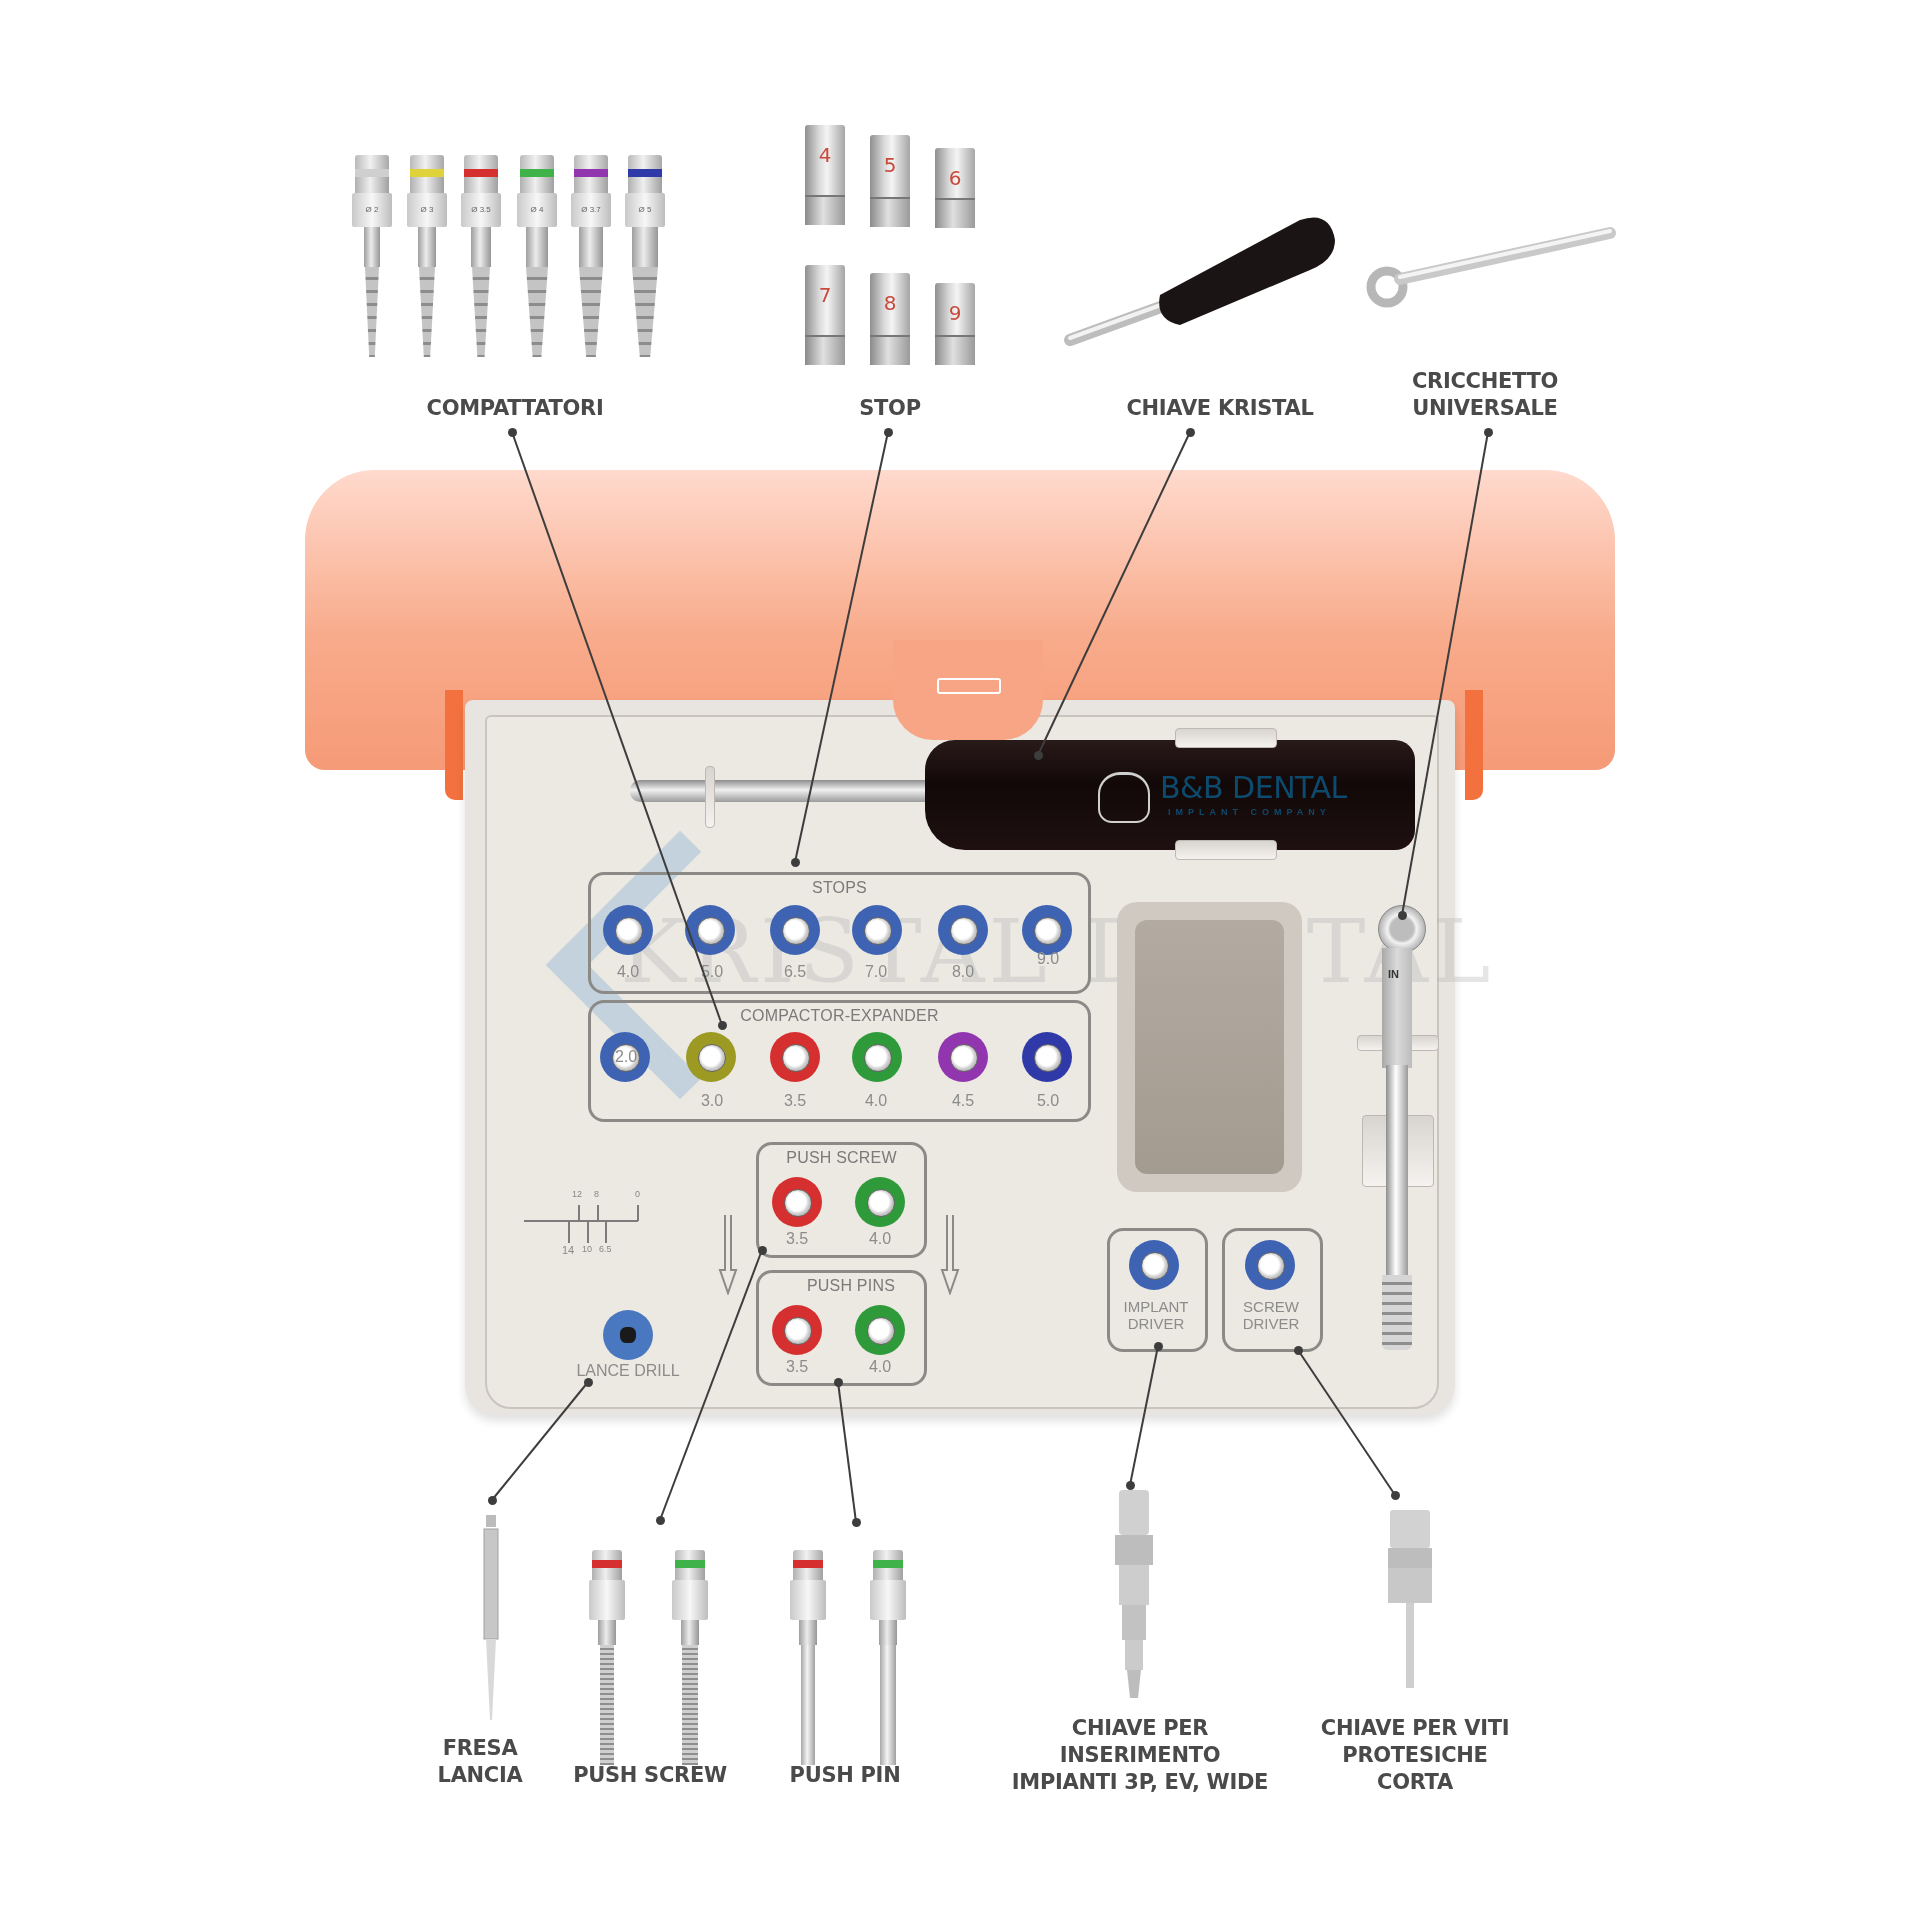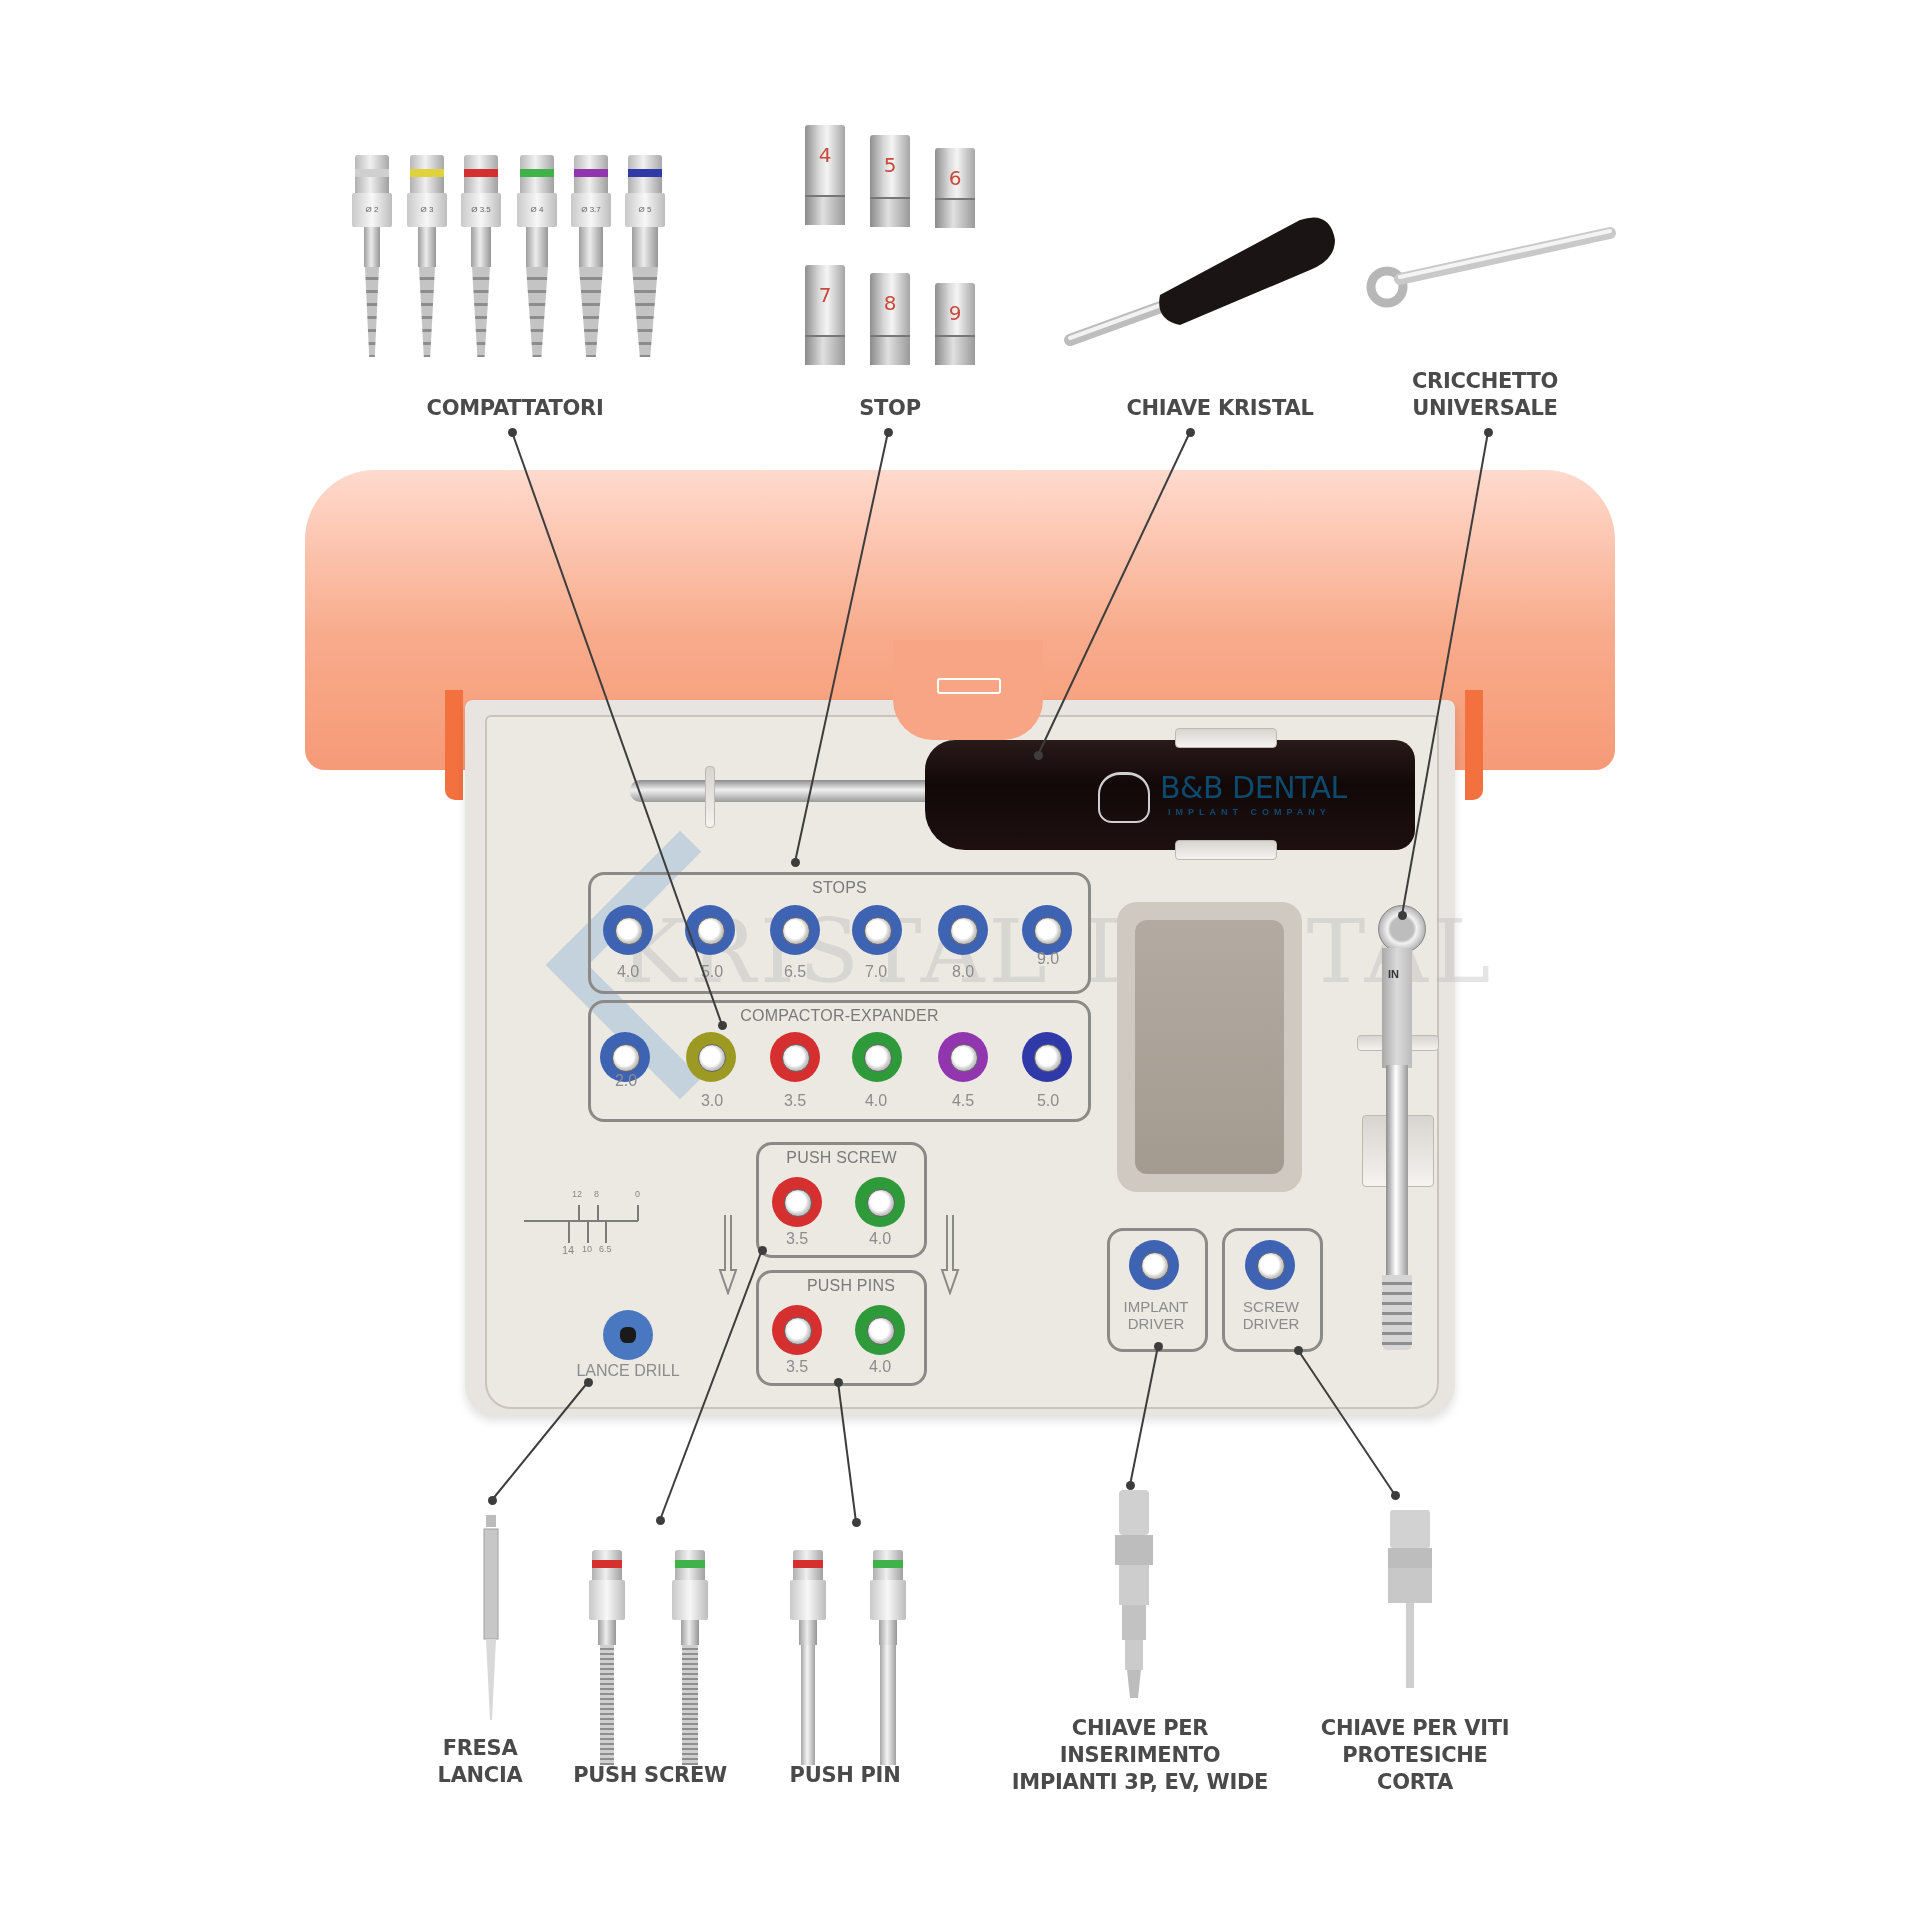--- a/index.html
+++ b/index.html
@@ -222,21 +222,21 @@
   <div class="slot-label" style="left:1018px;top:950px;">9.0</div>
 </div>
 
 <div class="group-box" style="left:588px;top:1000px;width:497px;height:116px;">
   <div class="group-title" style="top:4px;">COMPACTOR-EXPANDER</div>
 </div>
 <div>
   <div class="slot-well" style="left:600px;top:1032px;background:#3f63b3;">
       <div class="inner"></div>
     </div>
-  <div class="slot-label" style="left:596px;top:1072px;">2.0</div>
+  <div class="slot-label" style="left:596px;top:1048px;">2.0</div>
   <div class="slot-well" style="left:686px;top:1032px;background:#9c9a22;">
       <div class="inner"></div>
     </div>
   <div class="slot-label" style="left:682px;top:1092px;">3.0</div>
   <div class="slot-well" style="left:770px;top:1032px;background:#d62f2f;">
       <div class="inner"></div>
     </div>
   <div class="slot-label" style="left:765px;top:1092px;">3.5</div>
   <div class="slot-well" style="left:852px;top:1032px;background:#2e9a3a;">
       <div class="inner"></div>

